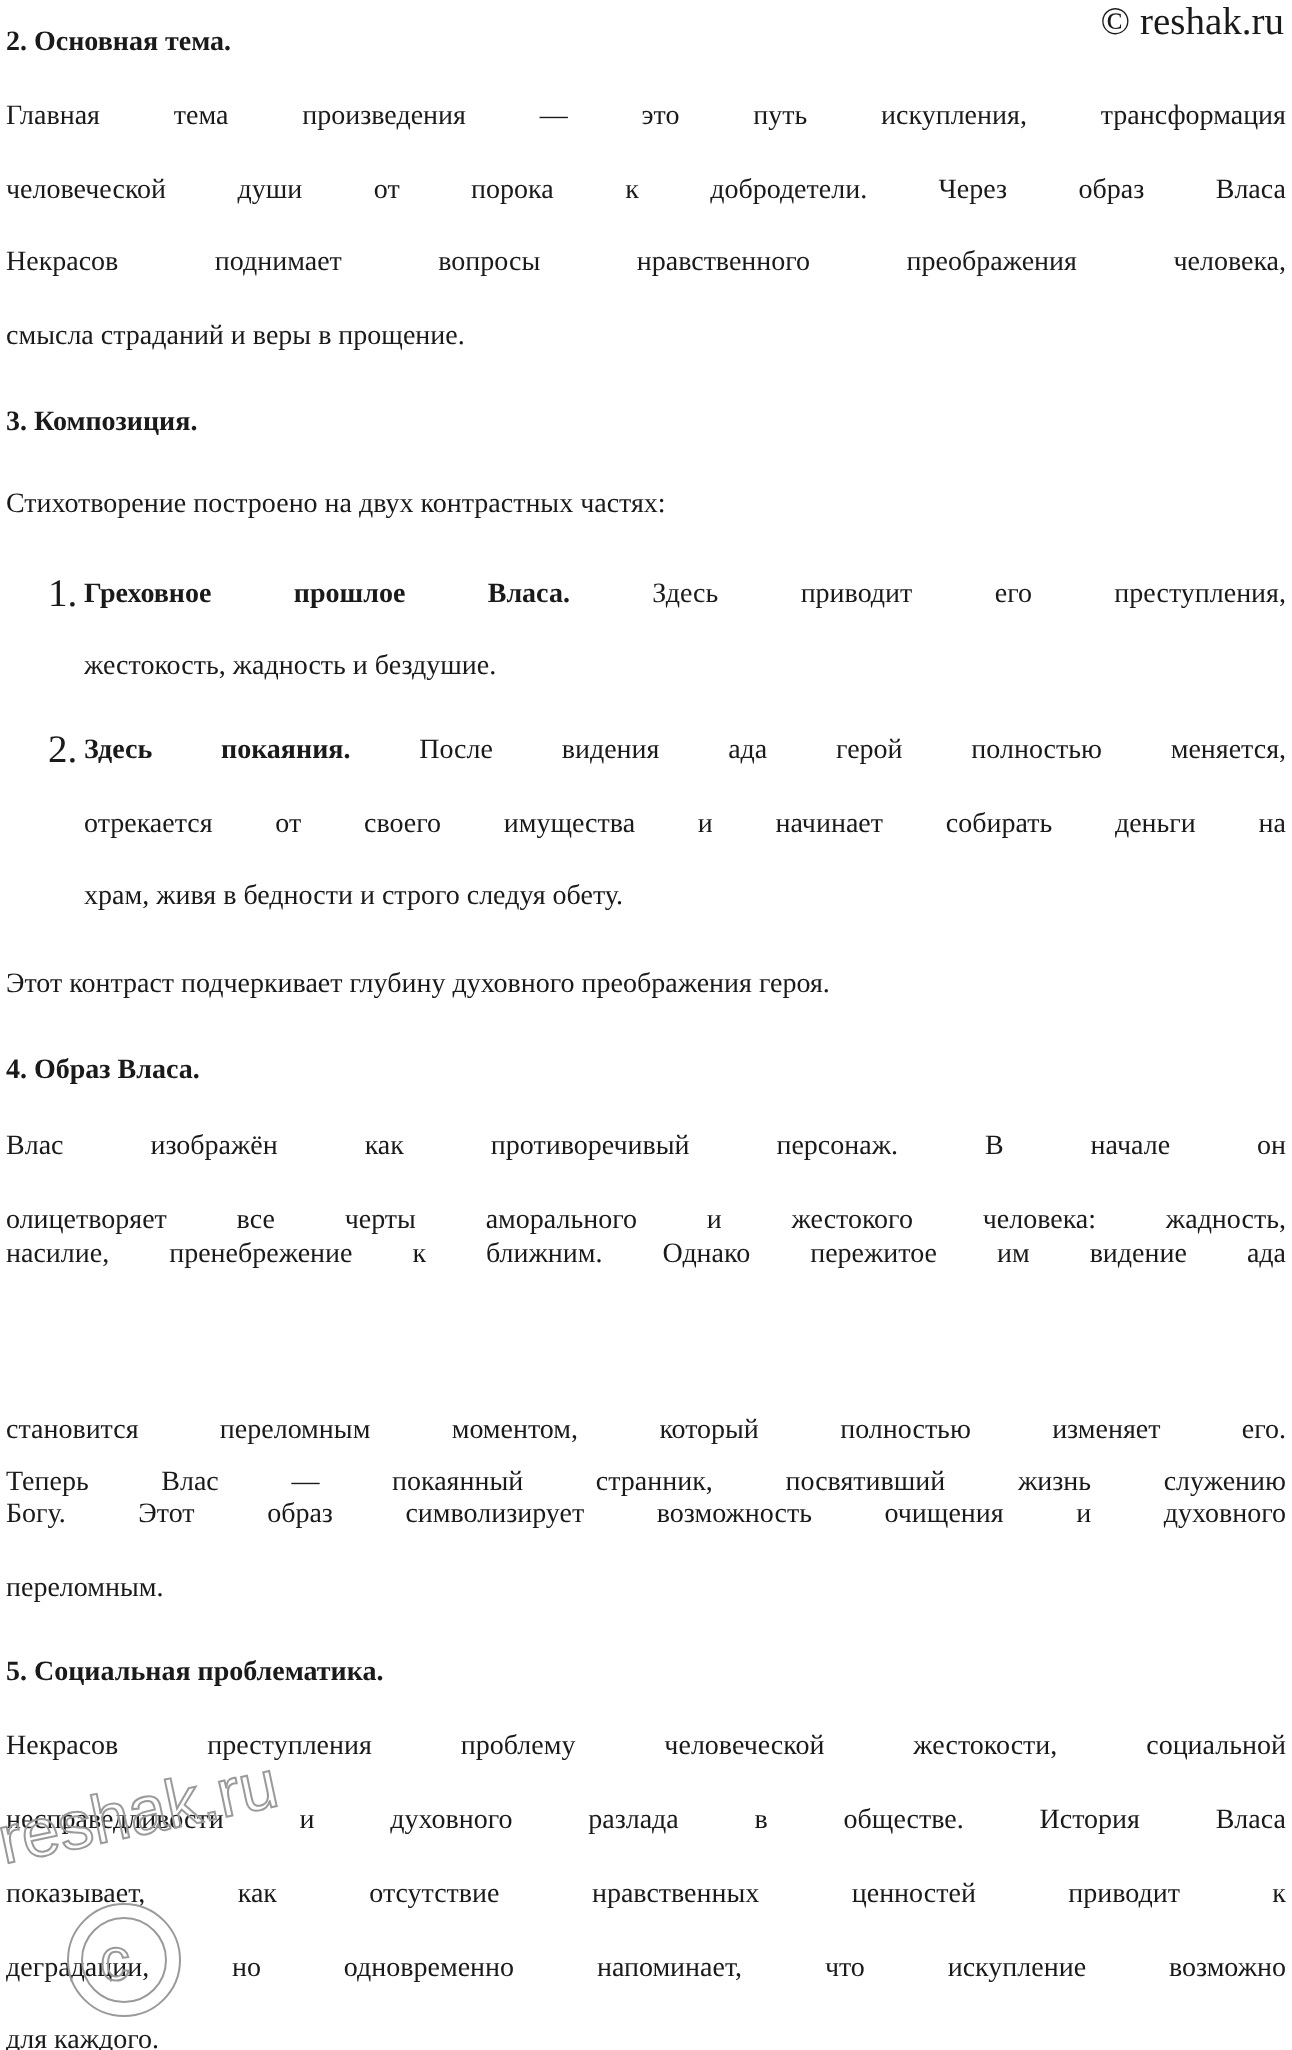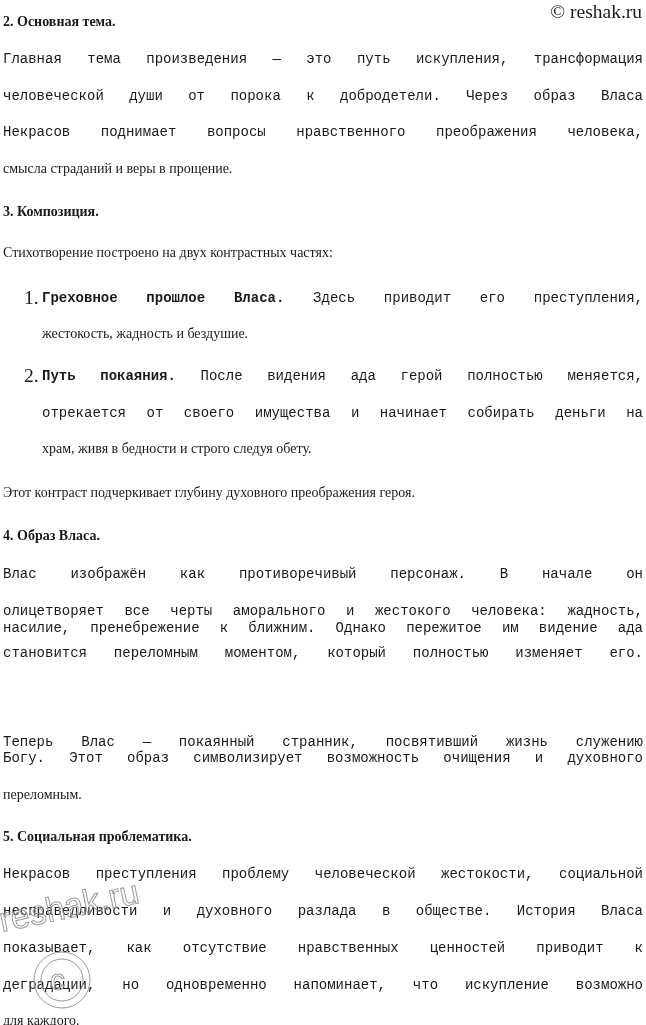--- a/index.html
+++ b/index.html
@@ -5,21 +5,21 @@
   html, body { margin: 0; padding: 0; background: #ffffff; }
   body {
     width: 646px; height: 1025px; overflow: hidden; position: relative;
     font-family: "Liberation Serif", serif; color: #1a1a1a;
   }
   .page { position: absolute; left: 0; top: 0; width: 646px; }
   .line {
     position: absolute; left: 3px; width: 640px; font-size: 14px;
     line-height: 24px; white-space: nowrap;
   }
-  .just { text-align: justify; text-align-last: justify; font-family: Liberation Mono, monospace; }
+  .just { text-align: justify; text-align-last: justify; }
   .bold { font-weight: bold; }
   .ind { left: 42px; width: 601px; }
   .num { position: absolute; left: 24px; font-size: 19.5px; line-height: 24px; }
   .copyright { position: absolute; right: 4px; top: 0px; font-size: 19.5px; line-height: 24px; }
   .watermark { position: absolute; left: 0; top: 880px; width: 180px; height: 145px; pointer-events: none; }
 </style>
 </head>
 <body>
 
 <div class="page">
@@ -33,31 +33,31 @@
   <div class="line" style="top:157px">смысла страданий и веры в прощение.</div>
 
   <div class="line bold" style="top:200px">3. Композиция.</div>
   <div class="line" style="top:241px">Стихотворение построено на двух контрастных частях:</div>
 
   <span class="num" style="top:286px">1.</span>
   <div class="line ind just" style="top:286px"><b>Греховное прошлое Власа.</b><span> Здесь приводит его преступления,</span></div>
   <div class="line ind" style="top:322px">жестокость, жадность и бездушие.</div>
 
   <span class="num" style="top:364px">2.</span>
-  <div class="line ind just" style="top:364px"><b>Путь покаяния.</b><span> После видения ада герой полностью меняется,</span></div>
+  <div class="line ind just" style="top:364px"><b>Здесь покаяния.</b><span> После видения ада герой полностью меняется,</span></div>
   <div class="line ind just" style="top:401px">отрекается от своего имущества и начинает собирать деньги на</div>
   <div class="line ind" style="top:437px">храм, живя в бедности и строго следуя обету.</div>
 
   <div class="line" style="top:481px">Этот контраст подчеркивает глубину духовного преображения героя.</div>
 
   <div class="line bold" style="top:524px">4. Образ Власа.</div>
   <div class="line just" style="top:562px">Влас изображён как противоречивый персонаж. В начале он</div>
   <div class="line just" style="top:599px">олицетворяет все черты аморального и жестокого человека: жадность,</div>
   <div class="line just" style="top:616px">насилие, пренебрежение к ближним. Однако пережитое им видение ада</div>
-  <div class="line just" style="top:641px">становится переломным моментом, который полностью изменяет его.</div>
+  <div class="line just" style="top:704px">становится переломным моментом, который полностью изменяет его.</div>
   <div class="line just" style="top:730px">Теперь Влас — покаянный странник, посвятивший жизнь служению</div>
   <div class="line just" style="top:746px">Богу. Этот образ символизирует возможность очищения и духовного</div>
   <div class="line" style="top:783px">переломным.</div>
 
   <div class="line bold" style="top:825px">5. Социальная проблематика.</div>
   <div class="line just" style="top:862px">Некрасов преступления проблему человеческой жестокости, социальной</div>
   <div class="line just" style="top:899px">несправедливости и духовного разлада в обществе. История Власа</div>
   <div class="line just" style="top:936px">показывает, как отсутствие нравственных ценностей приводит к</div>
   <div class="line just" style="top:973px">деградации, но одновременно напоминает, что искупление возможно</div>
   <div class="line" style="top:1009px">для каждого.</div>

